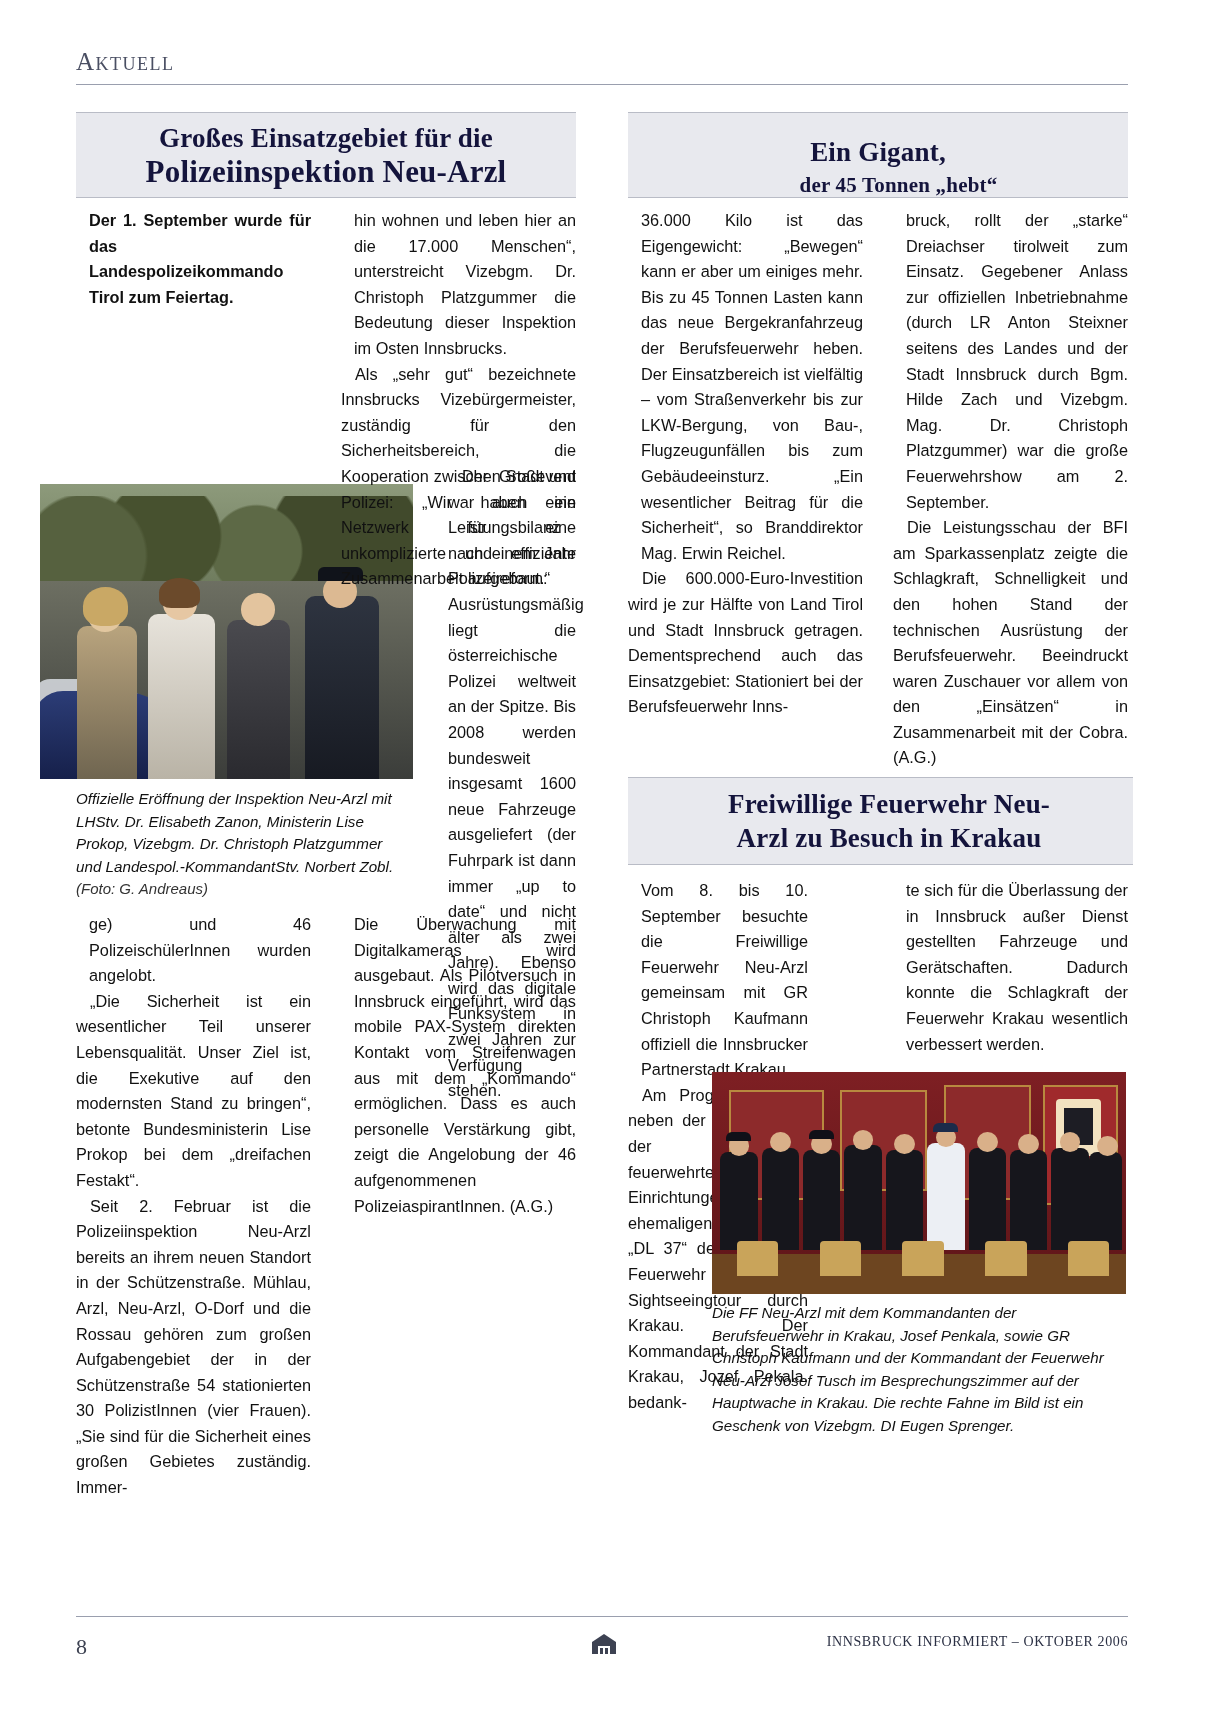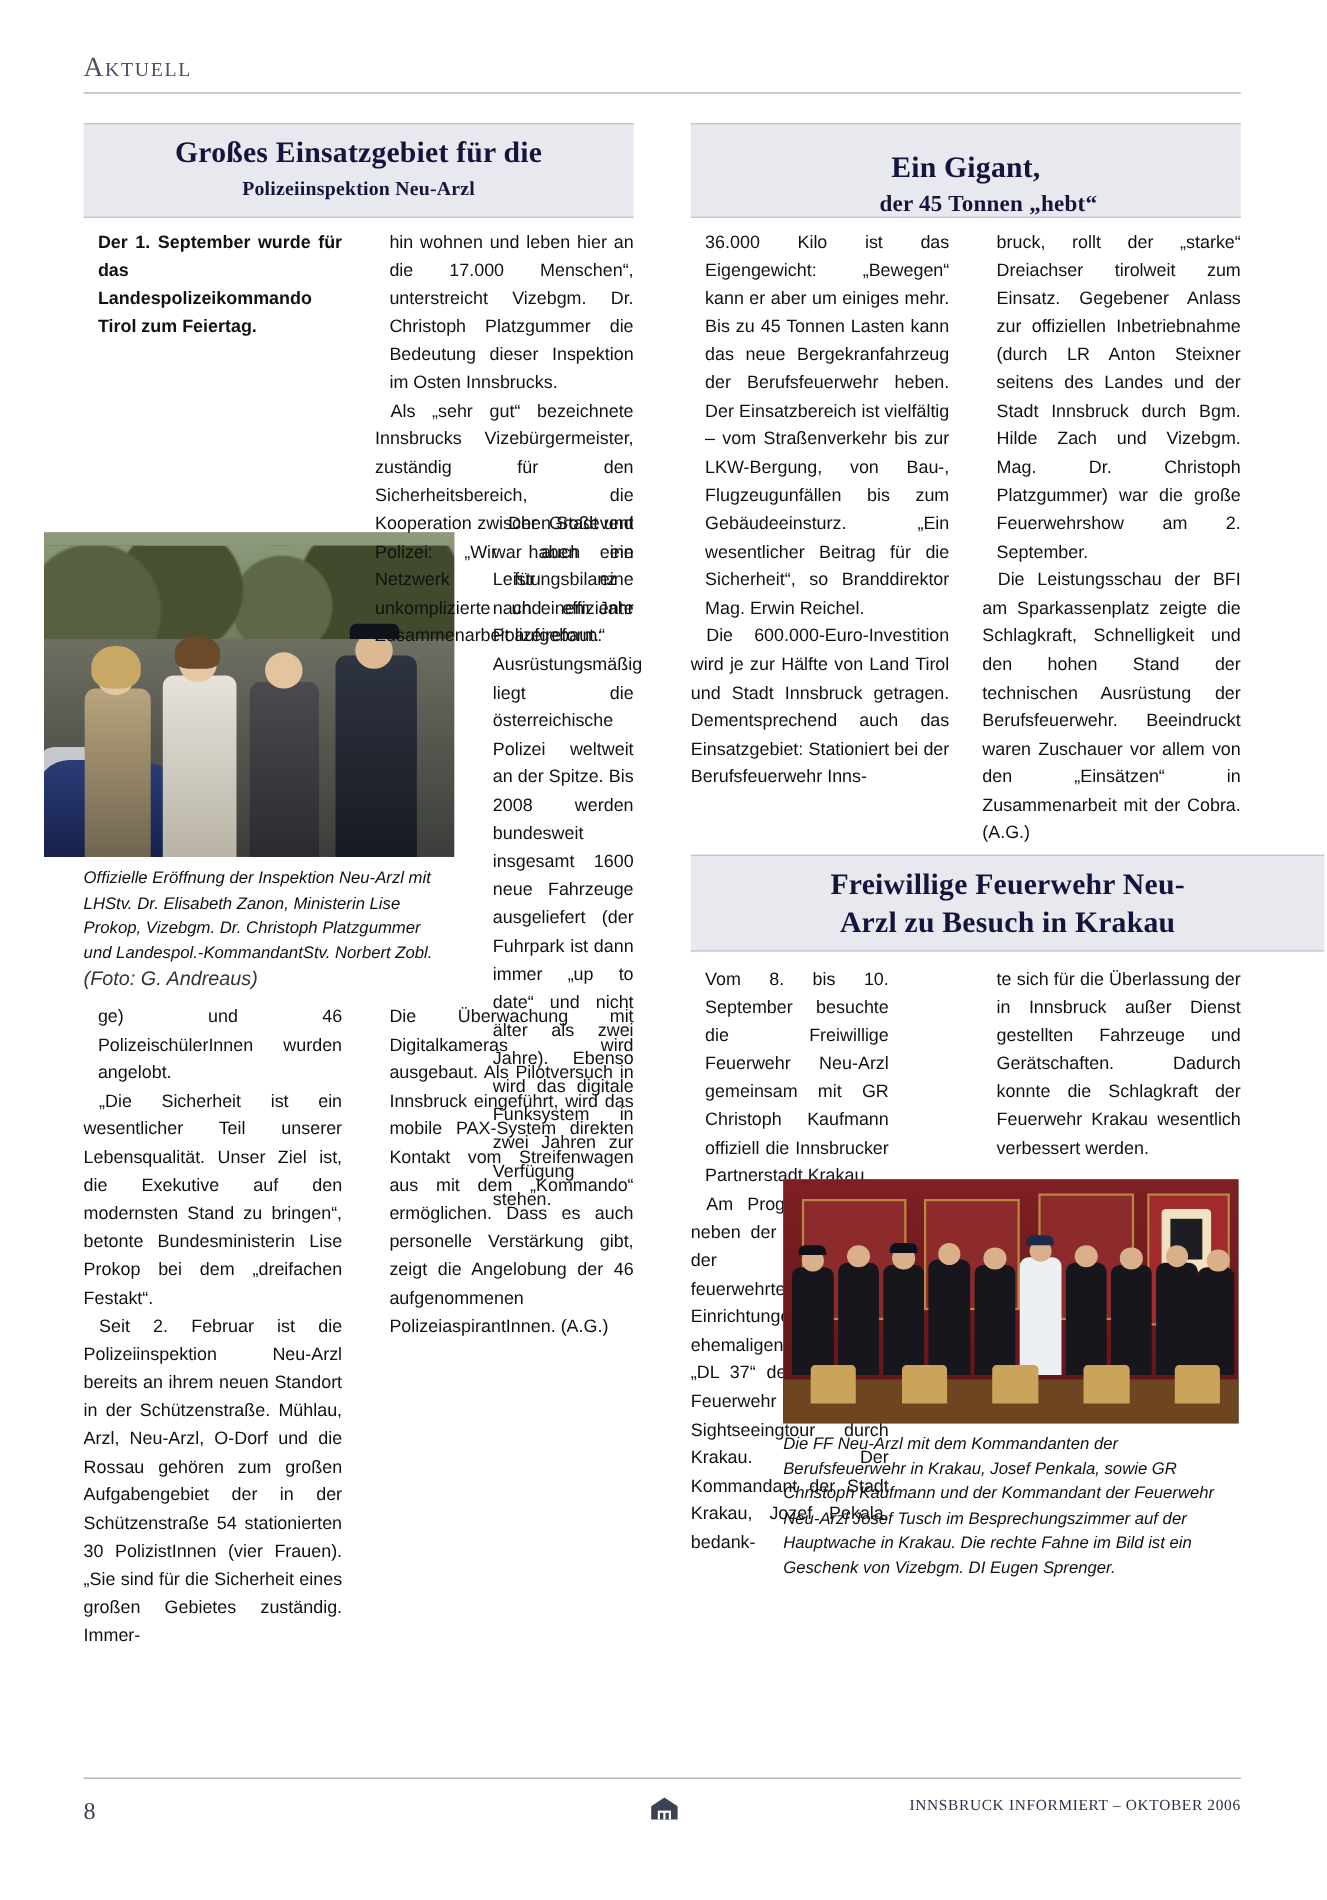--- a/index.html
+++ b/index.html
@@ -84,21 +84,21 @@
     position: absolute;
     font-family: "Liberation Sans", sans-serif;
     font-style: italic;
     font-size: 15.2px;
     line-height: 22.6px;
     color: #111;
     text-align: left;
   }
   .credit {
     font-style: italic;
-    font-size: 18px;
+    font-size: 15px;
     color: #333;
   }
 
   
   .footer-rule {
     position: absolute;
     left: 76px;
     top: 1616px;
     width: 1052px;
     height: 1px;
@@ -155,21 +155,21 @@
 </head>
 <body>
 
 <div class="page">
 
   <div class="runhead">Aktuell</div>
   <div class="runhead-rule"></div>
 
   <div class="headline-box" style="left:76px; top:112px; width:500px; height:84px;">
     <div class="headline" style="font-size:27px; line-height:33px; padding-top:9px;">Großes Einsatzgebiet für die</div>
-    <div class="headline" style="font-size:18px; line-height:33px;">Polizeiinspektion Neu-Arzl</div>
+    <div class="headline" style="font-size:31px; line-height:33px;">Polizeiinspektion Neu-Arzl</div>
   </div>
 
   <div class="col" style="left:76px; top:208px; width:235px;">
     <p class="noindent lead">Der 1. September wurde für das Landespolizeikommando Tirol zum Feiertag.</p>
   </div>
 
   <div class="photo" style="left:40px; top:484px; width:373px; height:295px;">
     <div class="p1sky"></div>
     <div class="p1trees"></div>
     <div class="p1ground"></div>
@@ -218,21 +218,21 @@
 
   <div class="col" style="left:628px; top:208px; width:235px;">
     <p class="noindent">36.000 Kilo ist das Eigengewicht: „Bewegen“ kann er aber um einiges mehr. Bis zu 45 Tonnen Lasten kann das neue Bergekranfahrzeug der Berufsfeuerwehr heben. Der Einsatzbereich ist vielfältig – vom Straßenverkehr bis zur LKW-Bergung, von Bau-, Flugzeugunfällen bis zum Gebäudeeinsturz. „Ein wesentlicher Beitrag für die Sicherheit“, so Branddirektor Mag. Erwin Reichel.</p>
     <p>Die 600.000-Euro-Investition wird je zur Hälfte von Land Tirol und Stadt Innsbruck getragen. Dementsprechend auch das Einsatzgebiet: Stationiert bei der Berufsfeuerwehr Inns-</p>
   </div>
   <div class="col" style="left:893px; top:208px; width:235px;">
     <p class="noindent">bruck, rollt der „starke“ Dreiachser tirolweit zum Einsatz. Gegebener Anlass zur offiziellen Inbetriebnahme (durch LR Anton Steixner seitens des Landes und der Stadt Innsbruck durch Bgm. Hilde Zach und Vizebgm. Mag. Dr. Christoph Platzgummer) war die große Feuerwehrshow am 2. September.</p>
     <p>Die Leistungsschau der BFI am Sparkassenplatz zeigte die Schlagkraft, Schnelligkeit und den hohen Stand der technischen Ausrüstung der Berufsfeuerwehr. Beeindruckt waren Zuschauer vor allem von den „Einsätzen“ in Zusammenarbeit mit der Cobra. (A.G.)</p>
   </div>
 
-  <div class="headline-box" style="left:628px; top:777px; width:576px; height:86px;">
+  <div class="headline-box" style="left:628px; top:777px; width:488px; height:86px;padding-left:17px;">
     <div class="headline" style="font-size:27px; line-height:34px; padding-top:9px;">Freiwillige Feuerwehr Neu-</div>
     <div class="headline" style="font-size:27px; line-height:34px;">Arzl zu Besuch in Krakau</div>
   </div>
 
   <div class="col" style="left:628px; top:878px; width:180px;">
     <p class="noindent">Vom 8. bis 10. September besuchte die Freiwillige Feuerwehr Neu-Arzl gemeinsam mit GR Christoph Kaufmann offiziell die Innsbrucker Partnerstadt Krakau.</p>
     <p>Am Programm stand neben der Besichtigung der feuerwehrtechnischen Einrichtungen sowie der ehemaligen Drehleiter „DL 37“ der Neu-Arzler Feuerwehr auch eine Sightseeingtour durch Krakau. Der Kommandant der Stadt Krakau, Jozef Pekala, bedank-</p>
   </div>
   <div class="col" style="left:893px; top:878px; width:235px;">
     <p class="noindent">te sich für die Überlassung der in Innsbruck außer Dienst gestellten Fahrzeuge und Gerätschaften. Dadurch konnte die Schlagkraft der Feuerwehr Krakau wesentlich verbessert werden.</p>

